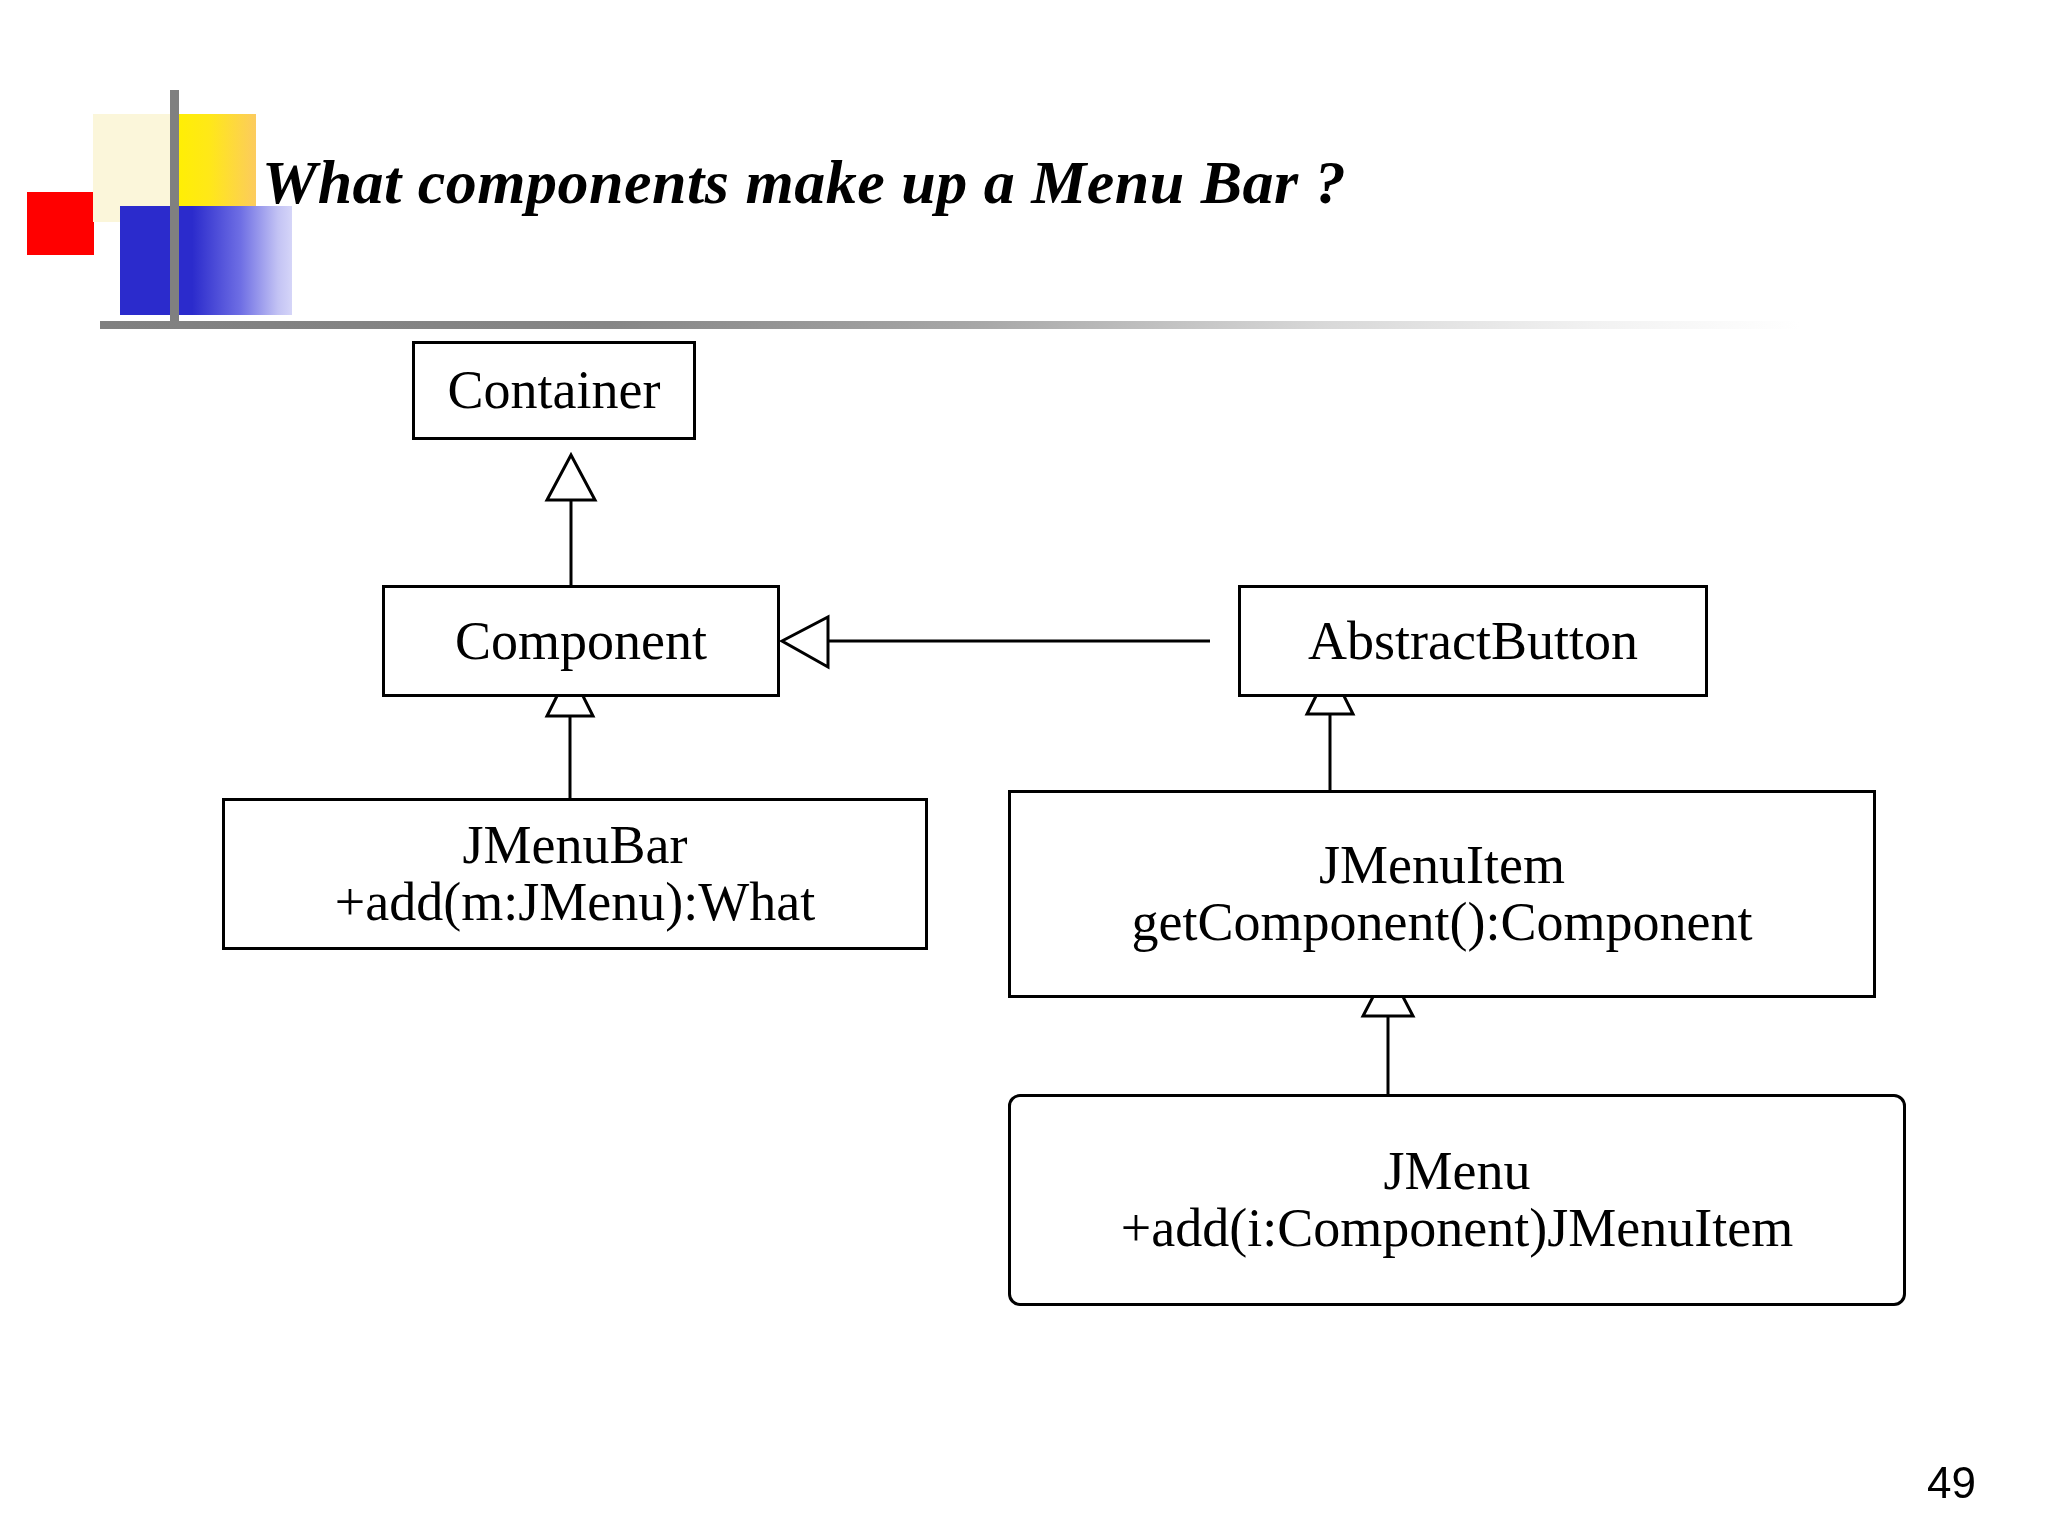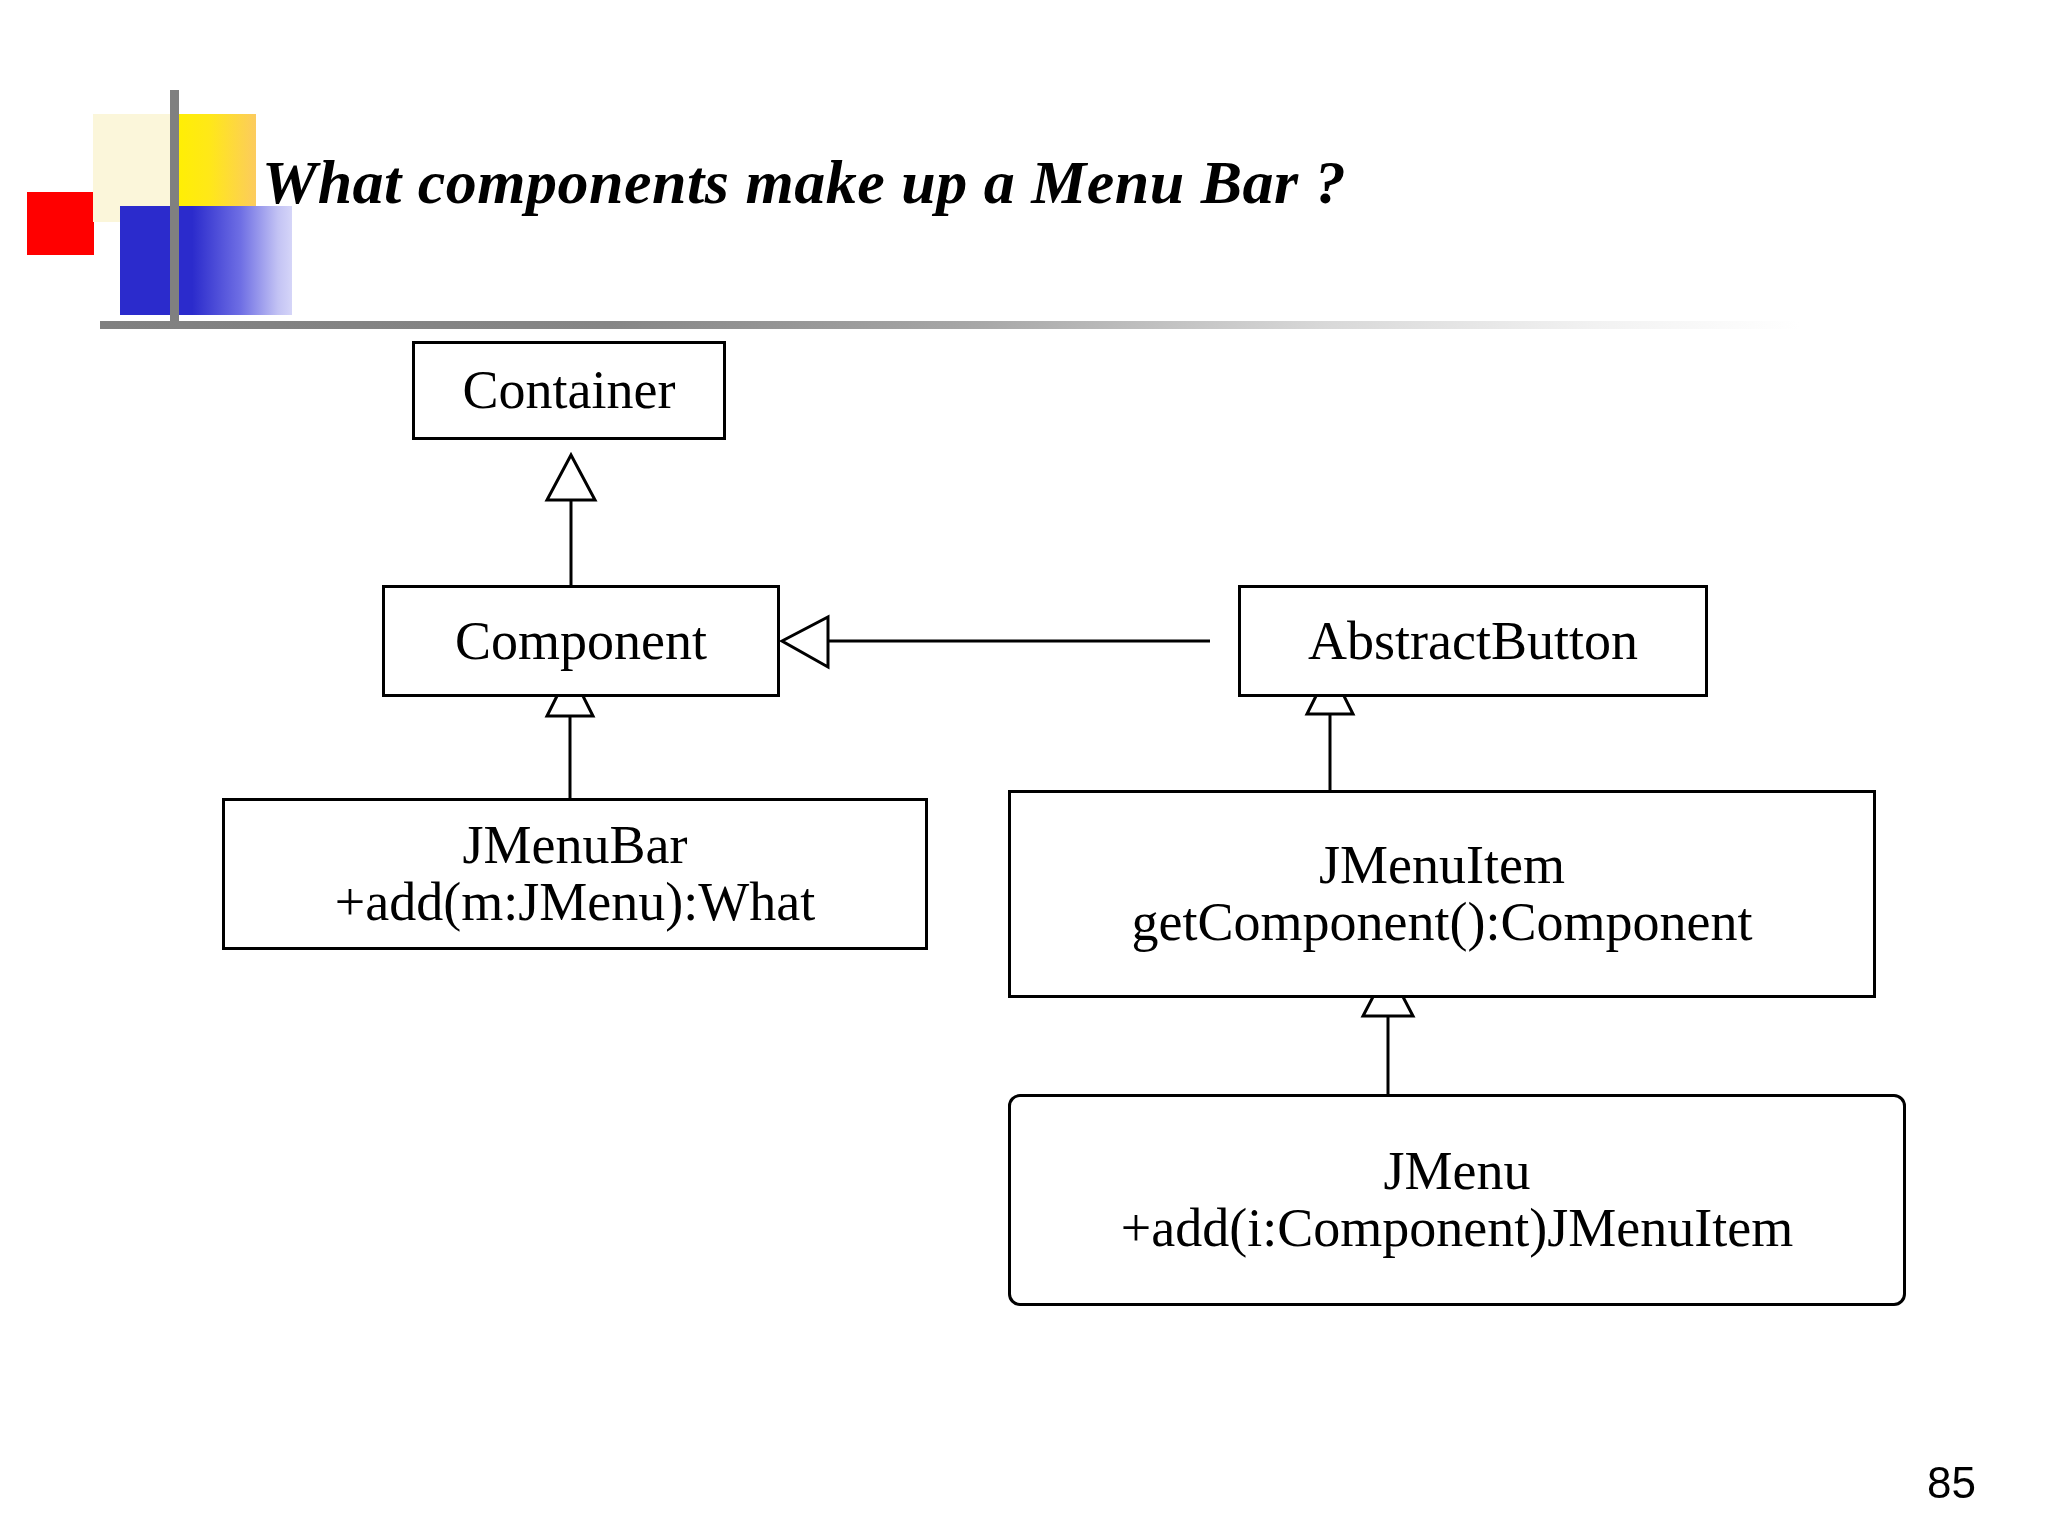--- a/index.html
+++ b/index.html
@@ -85,21 +85,21 @@
     flex-direction: column;
     align-items: center;
     justify-content: center;
     font-family: "Liberation Serif", "DejaVu Serif", serif;
     color: #000000;
     line-height: 1.05;
   }
   .uml-box .cname { font-size: 54px; white-space: nowrap; }
   .uml-box .cops  { font-size: 54px; white-space: nowrap; }
 
-  #box-container    { left: 412px;  top: 341px;  width: 314px; height: 99px; }
+  #box-container    { left: 412px;  top: 341px;  width: 284px; height: 99px; }
   #box-jcomponent   { left: 382px;  top: 585px;  width: 398px; height: 112px; }
   #box-abstractbtn  { left: 1210px; top: 585px;  width: 470px; height: 112px; margin-left: 28px; }
   #box-jmenubar     { left: 222px;  top: 798px;  width: 706px; height: 152px; }
   #box-jmenuitem    { left: 1008px; top: 790px;  width: 868px; height: 208px; }
   #box-jmenu        { left: 1008px; top: 1094px; width: 898px; height: 212px; border-radius: 12px; }
 
   
   #links { position: absolute; left: 0; top: 0; width: 2048px; height: 1536px; }
 
   
@@ -172,13 +172,13 @@
     <div class="cops">getComponent():Component</div>
   </div>
 
   <div class="uml-box" id="box-jmenu">
     <div class="cname">JMenu</div>
     <div class="cops">+add(i:Component)JMenuItem</div>
   </div>
 
 </div>
 
-<div id="page-number">85</div>
+<div id="page-number">49</div>
 
 </body></html>

